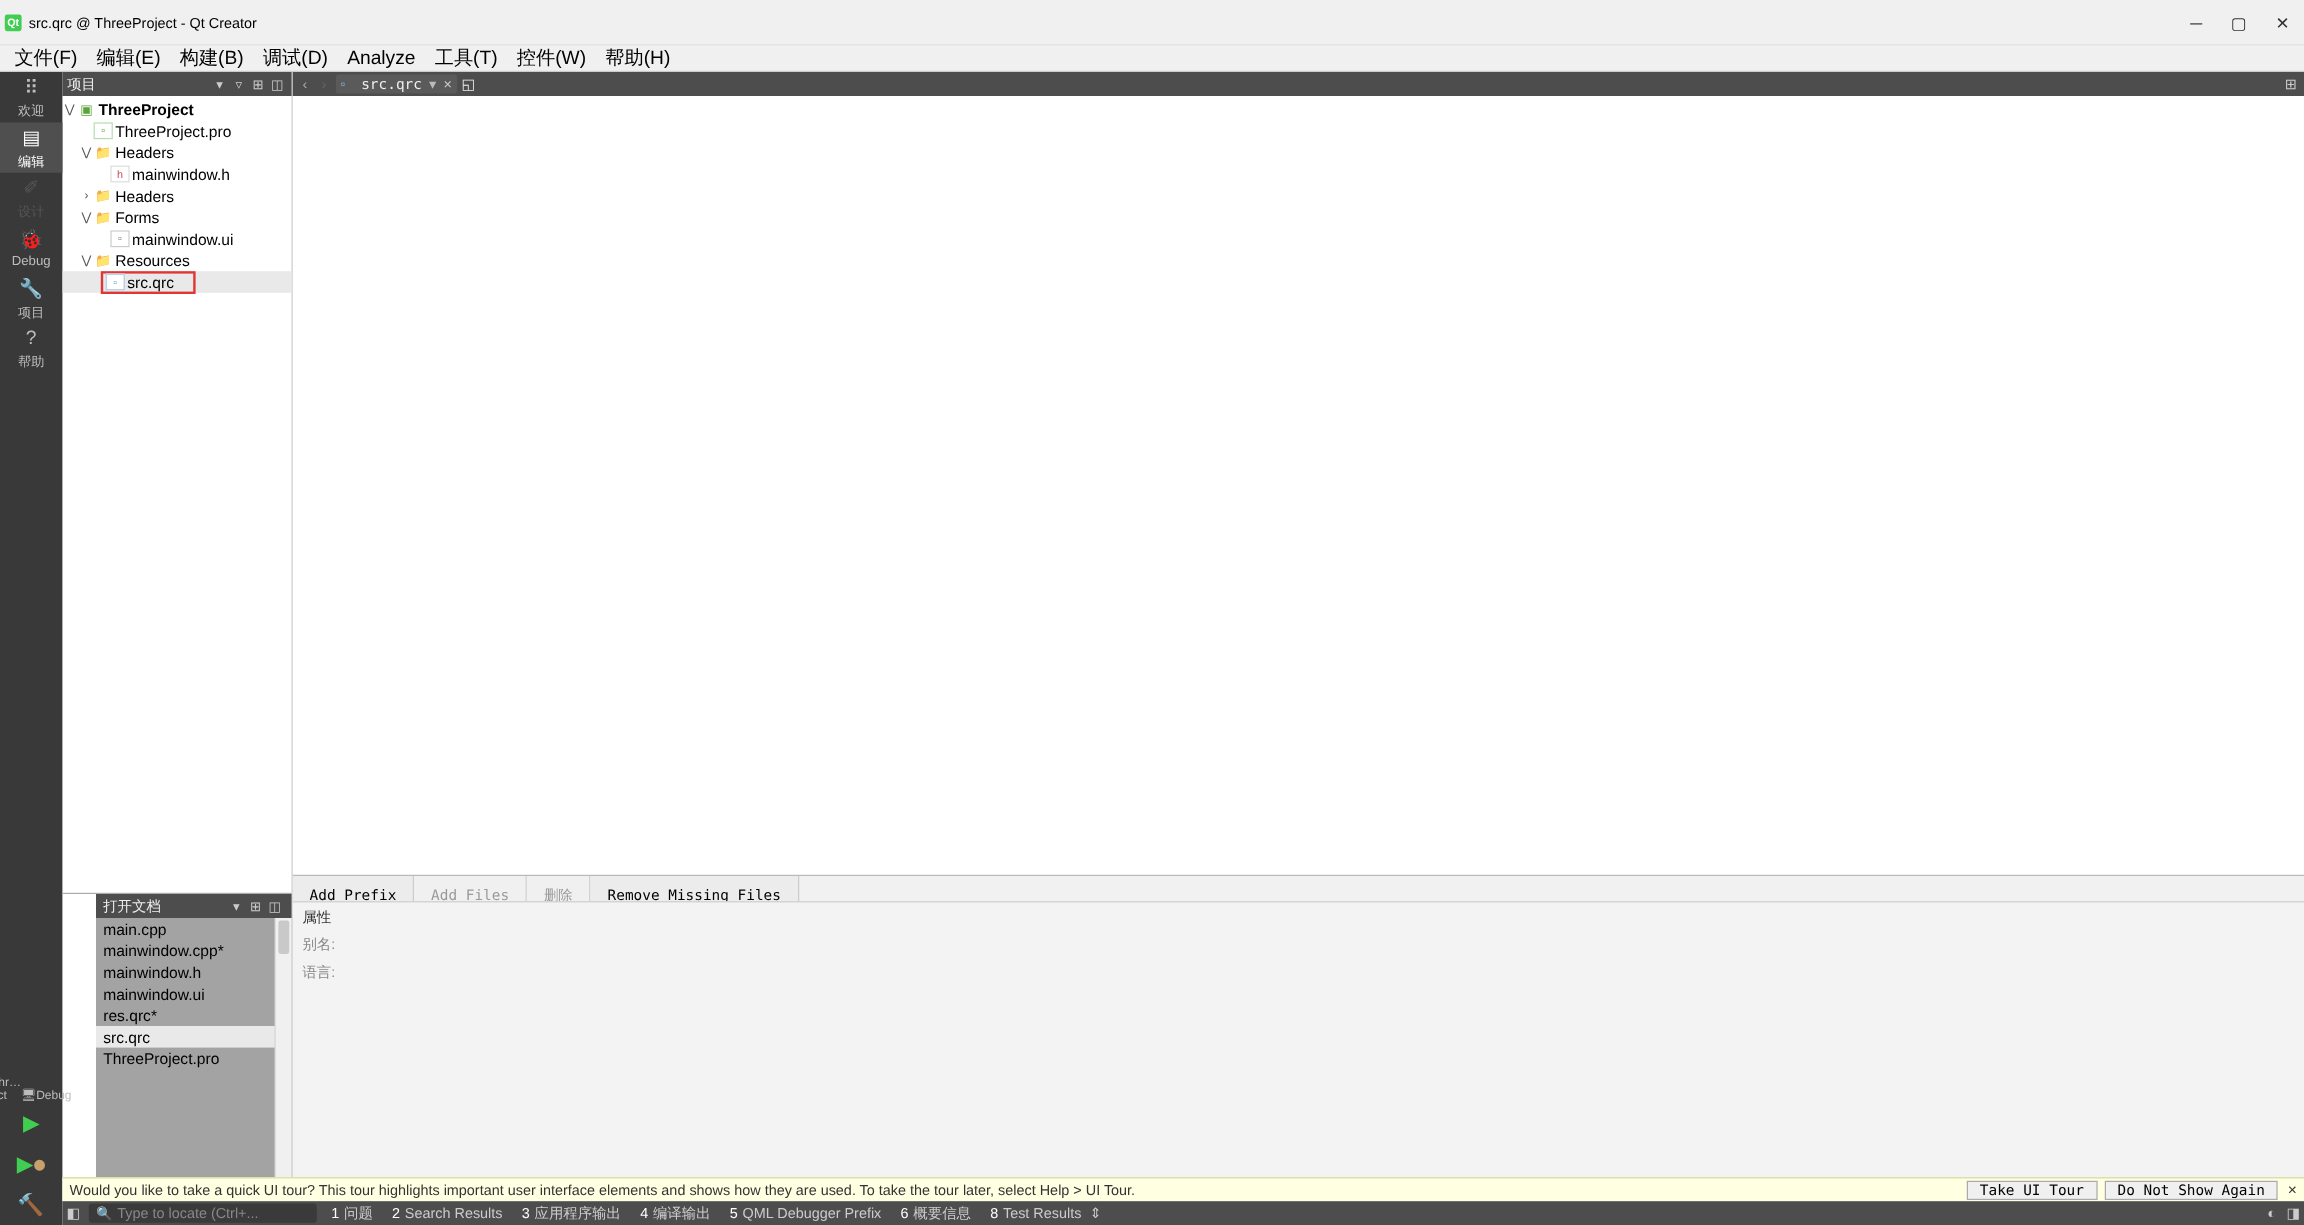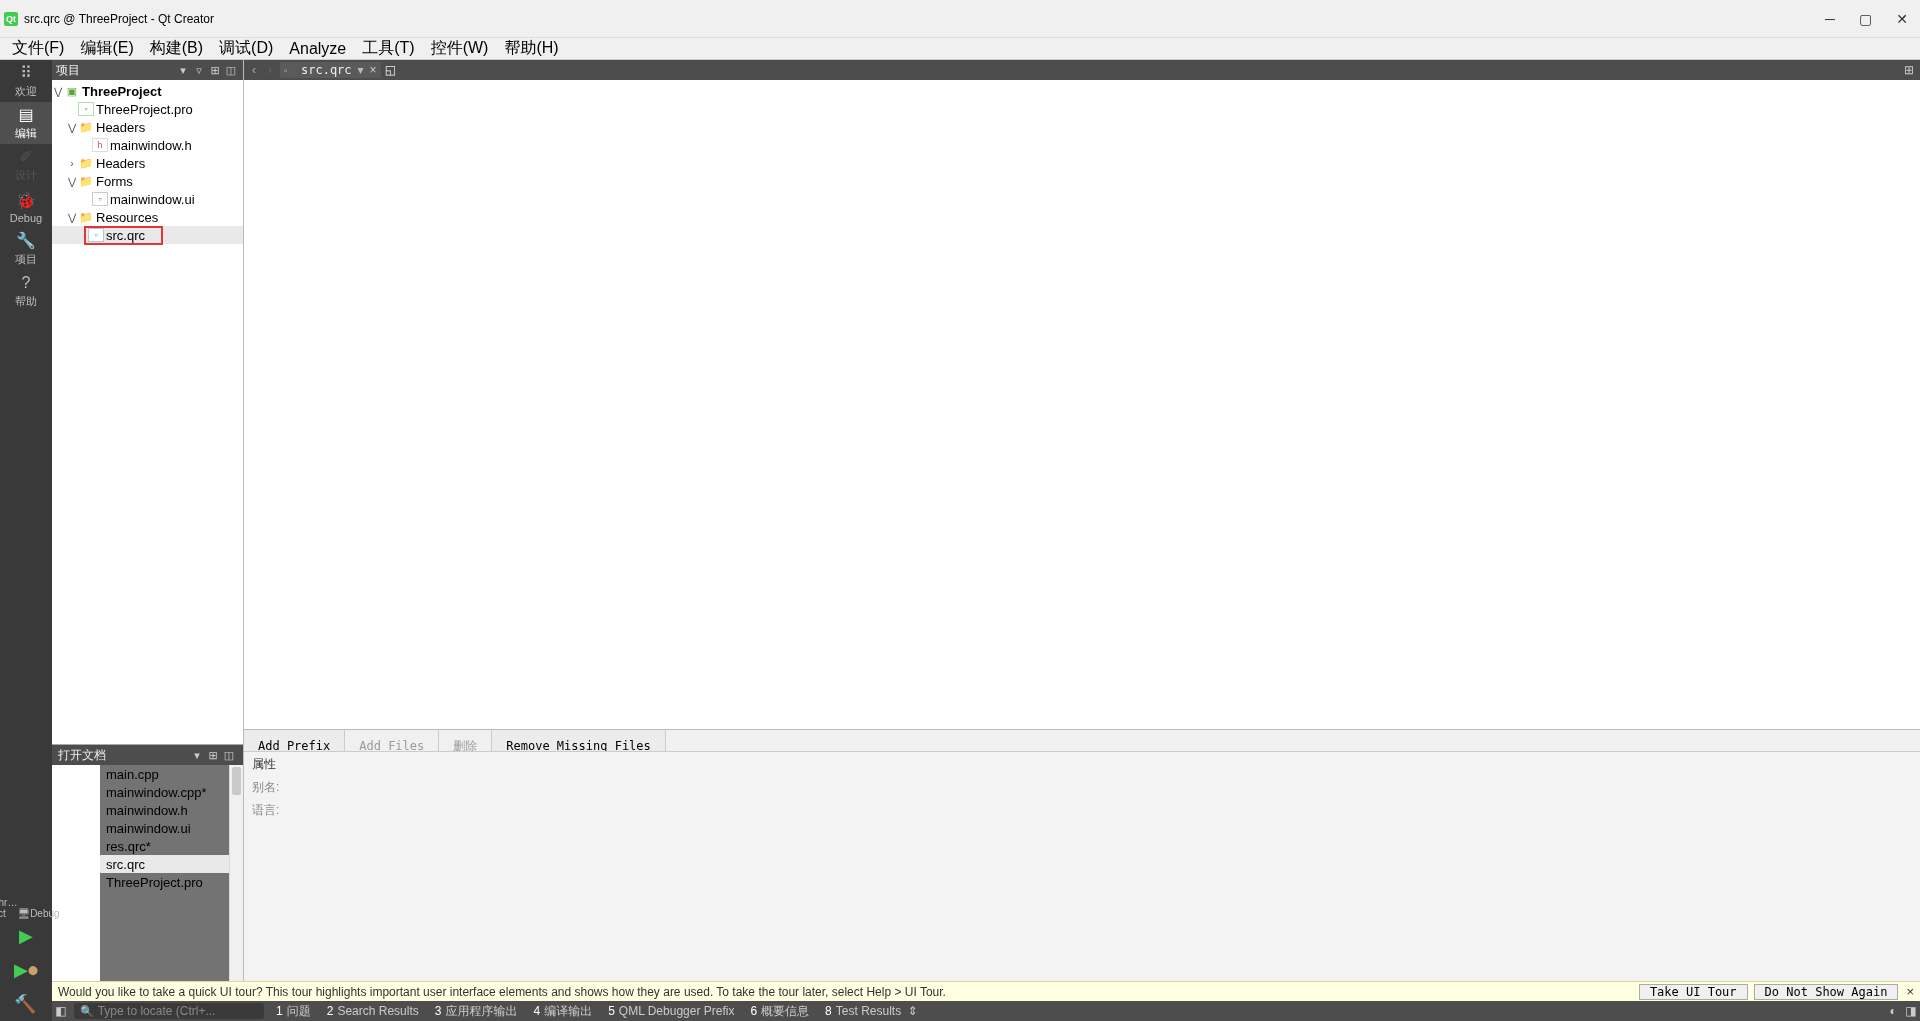--- a/index.html
+++ b/index.html
@@ -71,24 +71,24 @@
 
 
 .res-actions { height: 22px; background: #f1f1f1; border-top: 1px solid #bbb; display: flex; align-items: stretch; }
 .res-actions .ra-btn { padding: 16px 14px; display: flex; align-items: center; font-family: Consolas, monospace; font-size: 12px; border-right: 1px solid #ccc; cursor: pointer; background: #ececec; }
 .res-actions .ra-btn.disabled { color: #9a9a9a; background: #f0f0f0; cursor: default; }
 .res-props { background: #f3f3f3; border-top: 1px solid #ccc; padding: 4px 8px 6px 8px; color: #888; font-size: 12px; flex-shrink: 0; }
 .res-props .rp-title { color: #333; margin-bottom: 6px; }
 .res-props .rp-row { margin-bottom: 6px; }
 
 
-.opendocs { border-top: 1px solid #aaa; }
+.opendocs { border-top: 1px solid #aaa; padding-left: 28px; }
 .opendocs .od-header { height: 20px; background: #4d4d4d; color: #eee; display: flex; align-items: center; padding: 0 6px; font-size: 12px; }
 .opendocs .od-header .od-btn { width: 16px; text-align: center; cursor: pointer; font-size: 11px; color: #ccc; }
-.opendocs .od-list { background: #737373; display: flex; margin-left: 48px; }
+.opendocs .od-list { background: #a3a3a3; display: flex; }
 .opendocs .od-items { flex: 1; }
 .opendocs .od-scroll { width: 14px; background: #f0f0f0; border-left: 1px solid #ddd; position: relative; }
 .opendocs .od-scroll .thumb { position: absolute; top: 2px; left: 2px; right: 2px; height: 28px; background: #c9c9c9; border-radius: 2px; }
 .opendocs .od-item { height: 18px; padding: 0 6px; display: flex; align-items: center; font-size: 13px; cursor: pointer; }
 .opendocs .od-item.selected { background: #e9e9e9; }
 
 
 .uitour { height: 20px; background: #ffffe1; border-top: 1px solid #d8d89a; display: flex; align-items: center; padding: 0 6px; font-family: Consolas, monospace; font-size: 12px; color: #333; }
 .uitour .ut-text { flex: 1; white-space: nowrap; overflow: hidden; }
 .uitour .ut-btn { background: #f0f0f0; border: 1px solid #aaa; padding: 0 10px; margin-left: 6px; font-family: Consolas, monospace; font-size: 12px; cursor: pointer; }

